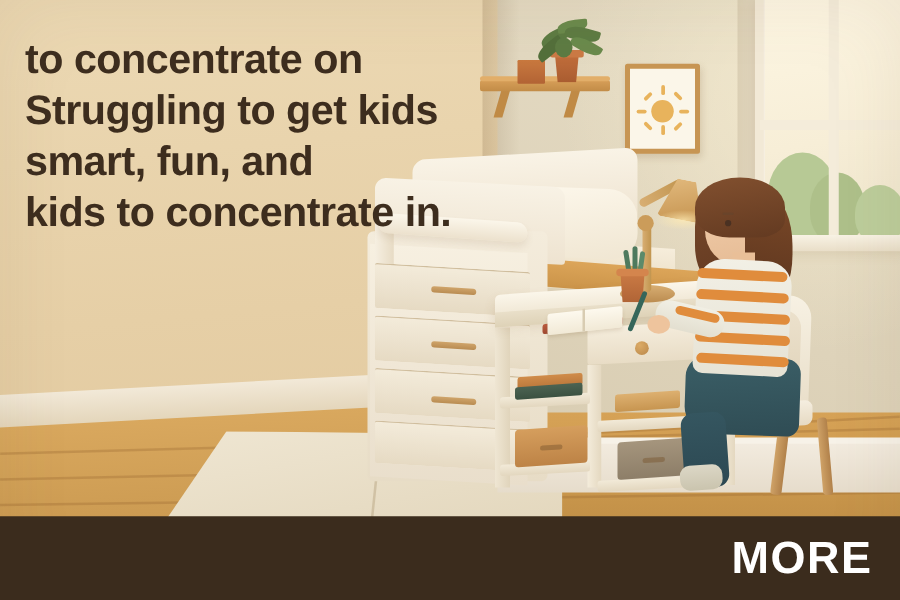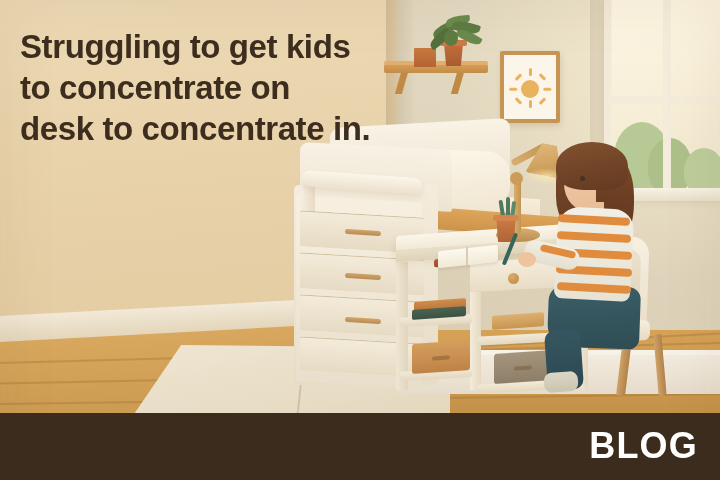--- a/index.html
+++ b/index.html
@@ -359,22 +359,23 @@
     <div class="layer g-arm-stripe"></div>
     <div class="layer g-hand"></div>
     <div class="layer g-pen"></div>
     <div class="layer g-shin"></div>
     <div class="layer g-sock"></div>
 
     <div class="layer vignette"></div>
   </div>
 
   <div class="headline">
+    <span class="ln">to concentrate on</span>
     <span class="ln">Struggling to get kids</span>
-    <span class="ln">to concentrate on</span>
-    <span class="ln">desk to concentrate in.</span>
+    <span class="ln">smart, fun, and</span>
+    <span class="ln">kids to concentrate in.</span>
   </div>
 
 
   <div class="footer"></div>
-  <div class="footer-label">BLOG</div>
+  <div class="footer-label">MORE</div>
 
 </div>
 
 </body></html>

